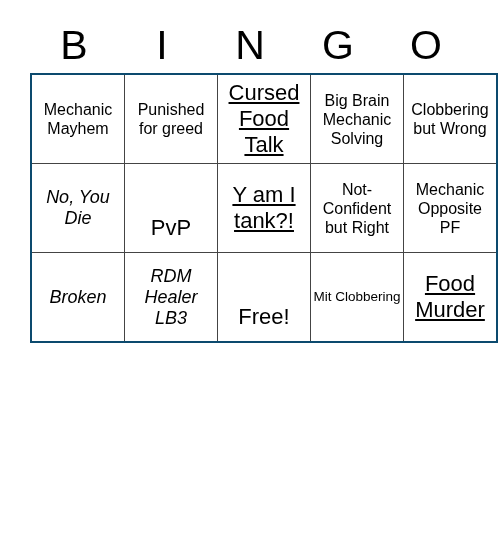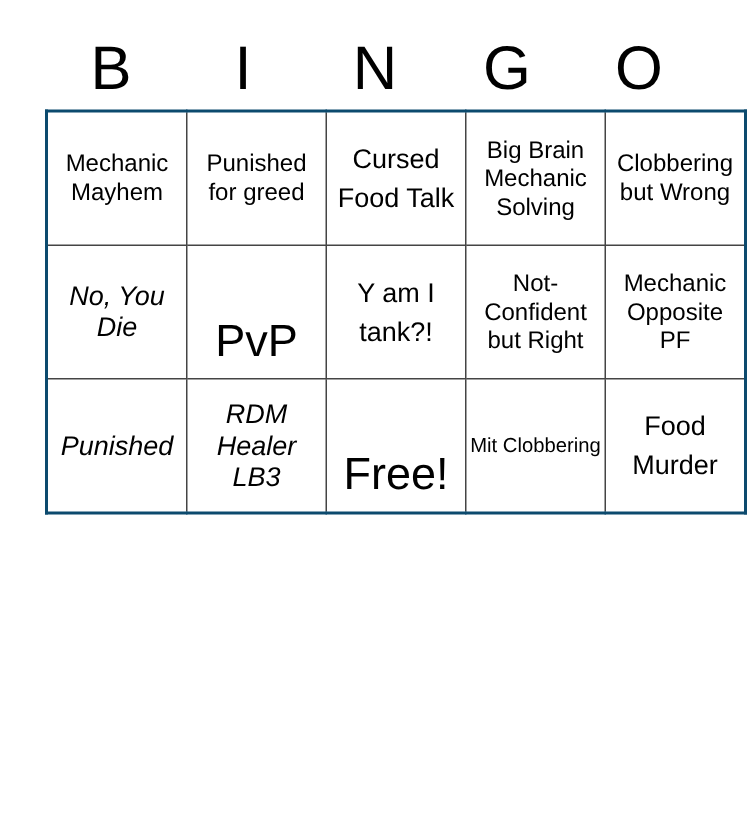--- a/index.html
+++ b/index.html
@@ -52,22 +52,22 @@
     word-wrap: break-word;
   }
   .cell-text {
     display: block;
     text-align: center;
   }
   
   .fs-xs { font-size: 13.5px; line-height: 16px; text-align: center; }
   .fs-sm { font-size: 16px;   line-height: 19px; }
   .fs-md { font-size: 18px;   line-height: 21px; font-style: italic; }
-  .fs-lg { font-size: 18px;   line-height: 26px; }
-  .fs-xl { font-size: 30px;   line-height: 34px; margin-top: 40px; }
+  .fs-lg { font-size: 22px;   line-height: 26px; text-decoration: underline; }
+  .fs-xl { font-size: 22px;   line-height: 34px; margin-top: 40px; }
   .blank-line {
     text-decoration: underline;
   }
 </style>
 </head>
 <body>
 
 <div class="card">
 
   <div class="header-row">
@@ -109,21 +109,21 @@
           </td>
         <td>
             <span class="cell-text fs-sm">Not-Confident but Right</span>
           </td>
         <td>
             <span class="cell-text fs-sm">Mechanic Opposite PF</span>
           </td>
       </tr>
       <tr>
         <td>
-            <span class="cell-text fs-md">Punished</span>
+            <span class="cell-text fs-md">Broken</span>
           </td>
         <td>
             <span class="cell-text fs-md">RDM Healer LB3</span>
           </td>
         <td>
             <span class="cell-text fs-xl">Free!</span>
           </td>
         <td>
             <span class="cell-text fs-xs">Mit Clobbering</span>
           </td>

